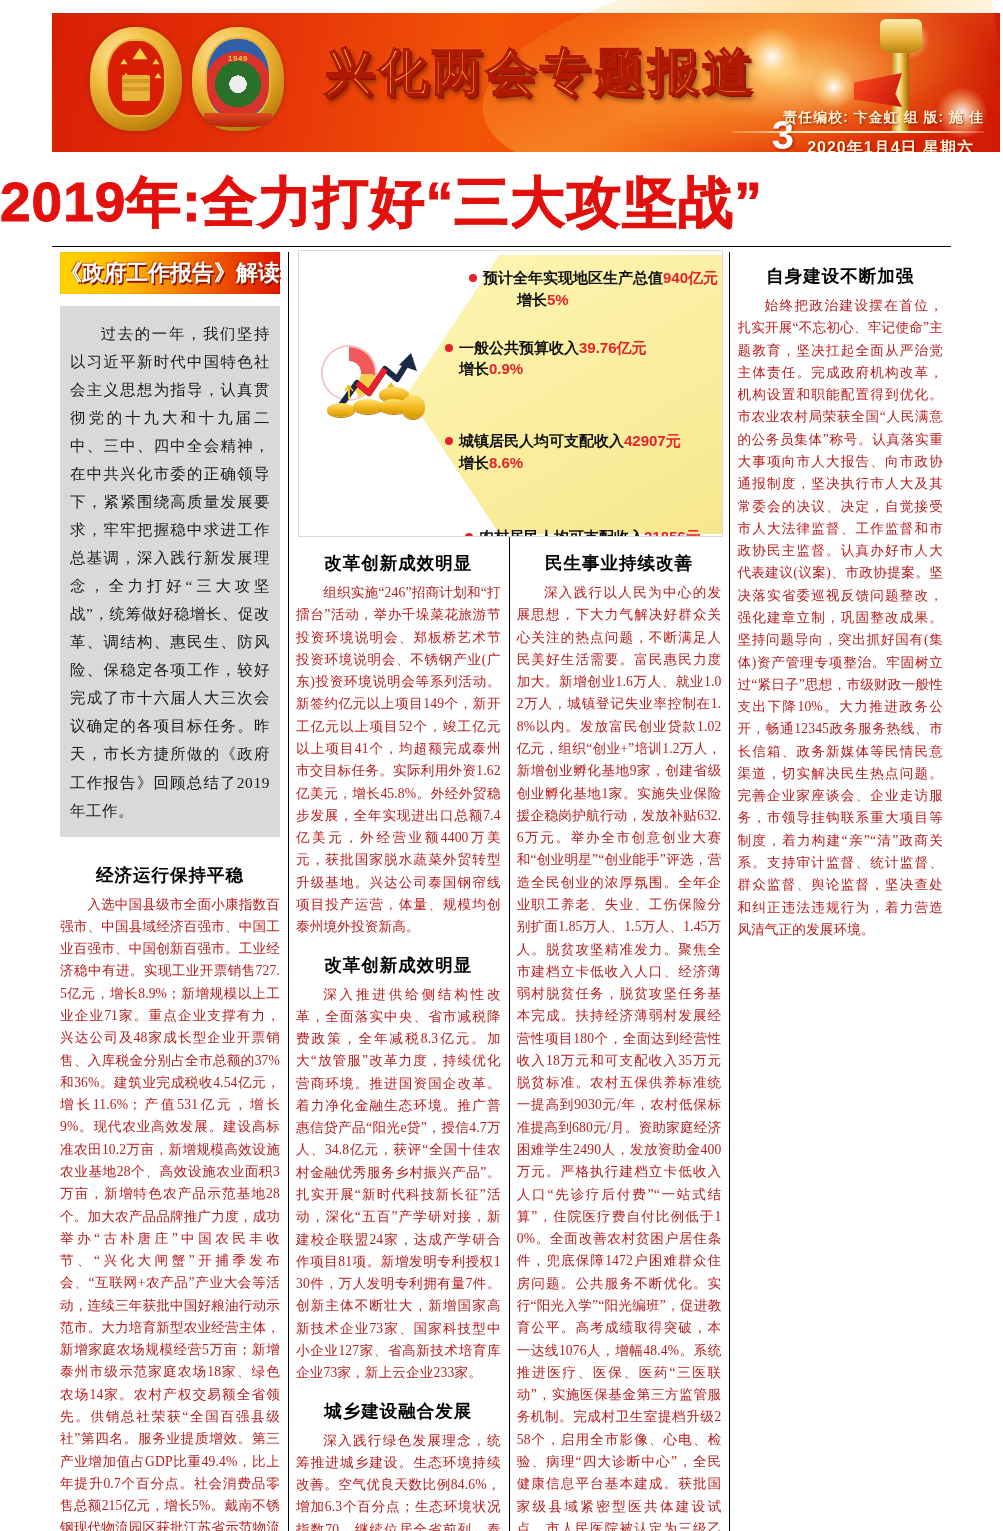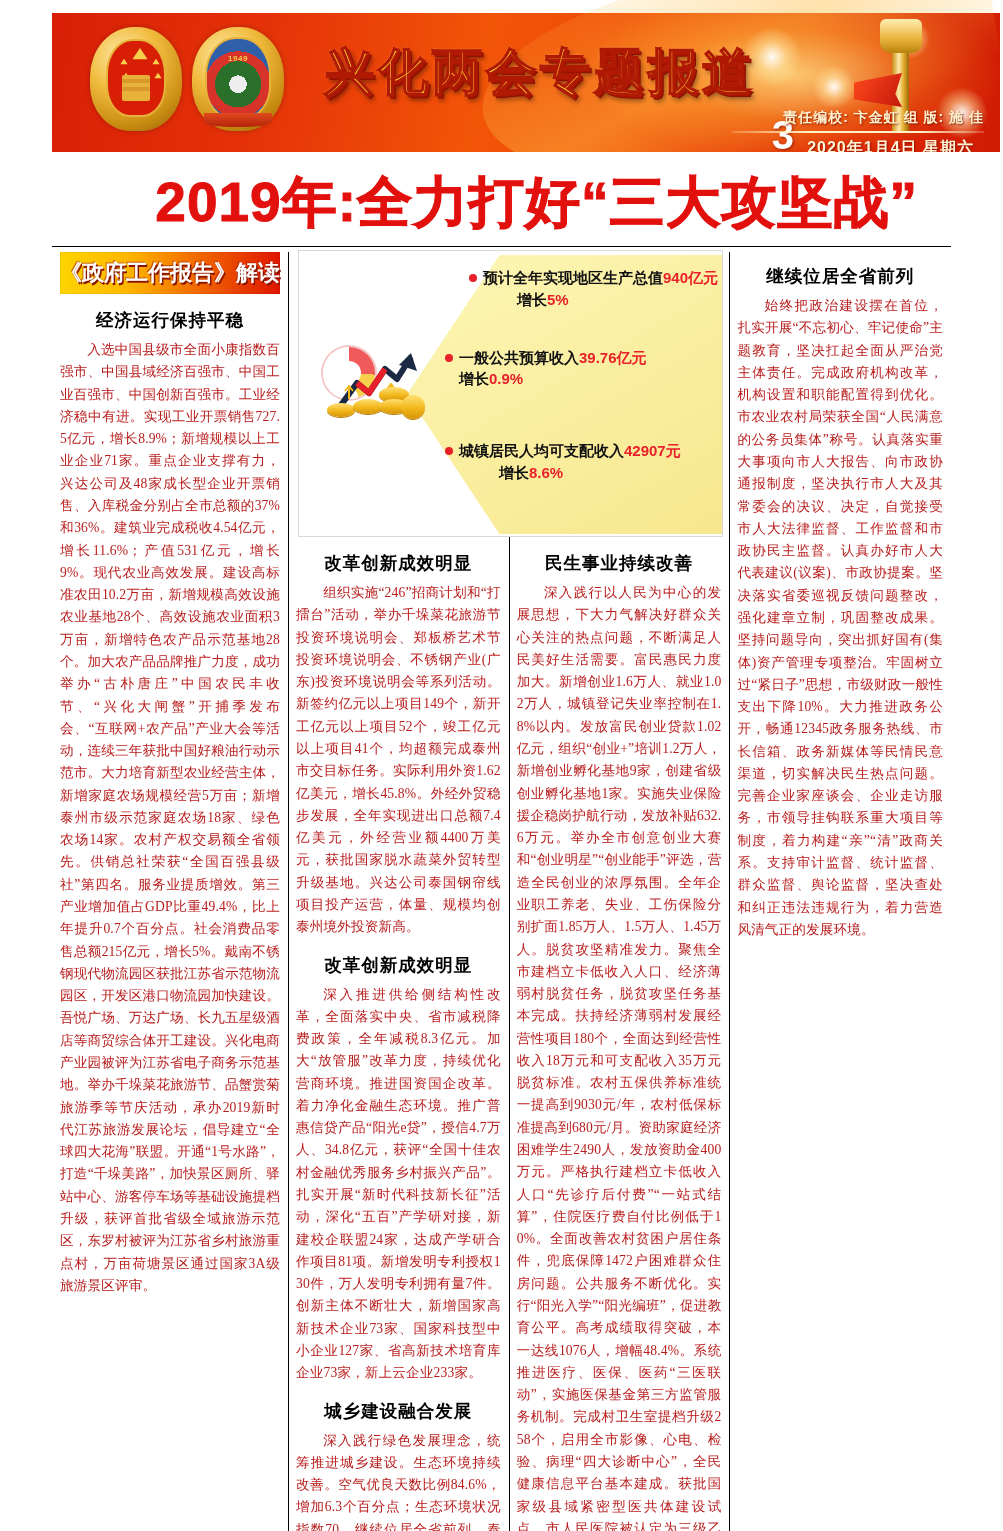--- a/index.html
+++ b/index.html
@@ -167,21 +167,21 @@
     font-size: 16px; font-weight: bold; color: #fff6d8;
     letter-spacing: 1px;
     text-shadow: 1px 1px 2px rgba(120,10,0,.8);
     white-space: nowrap;
   }
 
   
   .headline-wrap {
     width: 918px;
     padding: 14px 0 10px 0;
-    text-align: right;
+    text-align: left;
   }
   .headline {
     display: inline-block;
     font-family: "Liberation Sans", "DejaVu Sans", sans-serif;
     font-size: 55px;
     font-weight: bold;
     color: #e2110d;
     letter-spacing: 1px;
     -webkit-text-stroke: 1px #e2110d;
     white-space: nowrap;
@@ -339,21 +339,21 @@
   .info-line {
     font-family: "Liberation Sans", "DejaVu Sans", sans-serif;
     font-size: 15px;
     font-weight: bold;
     color: #111;
     line-height: 1.45;
     white-space: nowrap;
   }
   .info-line .num { color: #e8202a; }
   .info-line.sub { padding-left: 14px; }
-  .info-item.it1 { margin-left: 24px; margin-bottom: 36px; }
+  .info-item.it1 { margin-left: 24px; margin-bottom: 26px; }
   .info-item.it2 { margin-left: 0px; margin-bottom: 50px; }
   .info-item.it3 { margin-left: 0px; margin-bottom: 52px; }
   .info-item.it4 { margin-left: 20px; margin-bottom: 0; }
   .info-item.it1 .info-line.sub { padding-left: 34px; }
   .spacer-info { height: 287px; }
 </style>
 </head>
 <body>
 
 <div class="masthead">
@@ -446,41 +446,44 @@
         <div class="info-line sub" style="padding-left:0;">
           <span>增长</span><span class="num">0.9%</span>
         </div>
       </div>
 
       <div class="info-item it3">
         <span class="dot"></span>
         <div class="info-line">
           <span>城镇居民人均可支配收入</span><span class="num">42907元</span>
         </div>
-        <div class="info-line sub" style="padding-left:0;margin-left:40px;">
+        <div class="info-line sub" style="padding-left:0;">
           <span>增长</span><span class="num">8.6%</span>
         </div>
       </div>
 
       <div class="info-item it4">
         <span class="dot"></span>
         <div class="info-line">
           <span>农村居民人均可支配收入</span><span class="num">21856元</span>
         </div>
 
       </div>
     </div>
   </div>
 
   <div class="cols">
 
     <div class="col col-1">
       <div class="label-box">
         <span class="label-box-text">《政府工作报告》解读</span>
       </div>
+      <div class="lead-panel">
+        <div class="lead-text">过去的一年，我们坚持以习近平新时代中国特色社会主义思想为指导，认真贯彻党的十九大和十九届二中、三中、四中全会精神，在中共兴化市委的正确领导下，紧紧围绕高质量发展要求，牢牢把握稳中求进工作总基调，深入践行新发展理念，全力打好“三大攻坚战”，统筹做好稳增长、促改革、调结构、惠民生、防风险、保稳定各项工作，较好完成了市十六届人大三次会议确定的各项目标任务。昨天，市长方捷所做的《政府工作报告》回顾总结了2019年工作。</div>
+      </div>
 
       <div class="sec-head">经济运行保持平稳</div>
       <p class="body-p">入选中国县级市全面小康指数百强市、中国县域经济百强市、中国工业百强市、中国创新百强市。工业经济稳中有进。实现工业开票销售727.5亿元，增长8.9%；新增规模以上工业企业71家。重点企业支撑有力，兴达公司及48家成长型企业开票销售、入库税金分别占全市总额的37%和36%。建筑业完成税收4.54亿元，增长11.6%；产值531亿元，增长9%。现代农业高效发展。建设高标准农田10.2万亩，新增规模高效设施农业基地28个、高效设施农业面积3万亩，新增特色农产品示范基地28个。加大农产品品牌推广力度，成功举办“古朴唐庄”中国农民丰收节、“兴化大闸蟹”开捕季发布会、“互联网+农产品”产业大会等活动，连续三年获批中国好粮油行动示范市。大力培育新型农业经营主体，新增家庭农场规模经营5万亩；新增泰州市级示范家庭农场18家、绿色农场14家。农村产权交易额全省领先。供销总社荣获“全国百强县级社”第四名。服务业提质增效。第三产业增加值占GDP比重49.4%，比上年提升0.7个百分点。社会消费品零售总额215亿元，增长5%。戴南不锈钢现代物流园区获批江苏省示范物流园区，开发区港口物流园加快建设。吾悦广场、万达广场、长九五星级酒店等商贸综合体开工建设。兴化电商产业园被评为江苏省电子商务示范基地。举办千垛菜花旅游节、品蟹赏菊旅游季等节庆活动，承办2019新时代江苏旅游发展论坛，倡导建立“全球四大花海”联盟。开通“1号水路”，打造“千垛美路”，加快景区厕所、驿站中心、游客停车场等基础设施提档升级，获评首批省级全域旅游示范区，东罗村被评为江苏省乡村旅游重点村，万亩荷塘景区通过国家3A级旅游景区评审。</p>
 
     </div>
 
     <div class="col col-2">
       <div class="spacer-info"></div>
       <div class="sec-head">改革创新成效明显</div>
       <p class="body-p">组织实施“246”招商计划和“打擂台”活动，举办千垛菜花旅游节投资环境说明会、郑板桥艺术节投资环境说明会、不锈钢产业(广东)投资环境说明会等系列活动。新签约亿元以上项目149个，新开工亿元以上项目52个，竣工亿元以上项目41个，均超额完成泰州市交目标任务。实际利用外资1.62亿美元，增长45.8%。外经外贸稳步发展，全年实现进出口总额7.4亿美元，外经营业额4400万美元，获批国家脱水蔬菜外贸转型升级基地。兴达公司泰国钢帘线项目投产运营，体量、规模均创泰州境外投资新高。</p>
@@ -492,19 +495,19 @@
       <p class="body-p">深入践行绿色发展理念，统筹推进城乡建设。生态环境持续改善。空气优良天数比例84.6%，增加6.3个百分点；生态环境状况指数70，继续位居全省前列、泰州第一。全面向环境污染宣战，着力解决突出环境问题。强化环境安全保障，承办全省突发环境事件示范应急演练。对17个乡镇开展环保体检，全面排查环境问题。10个乡镇获批省级生态文明建设示范乡镇。新增成片造林1.55万亩，恢复湿地2160亩，创建12个省级绿美乡村，新增1个自然湿地保护小区。推进农业面源污染治理，推广测土配方施肥221.8万亩次，秸秆还田130万亩。开展畜禽养殖污染治理工作“回头看”专项行动。严格落实河长制，开展河湖“两违”专项整治百日赛，拆除违法建筑1600余处。实施“135”河道治理工程，示范河道实现市、镇、村三级全覆盖。启动里下河洼地治理项目，陈堡草荡、平旺湖、洋汊荡、蜈蚣湖退圩还湖工程加快推进。功能品质不断提升。实施六大类56项城建项目，加快完善城市路网、配套地下管网、提升公园绿化。开工建设长江引水工程，同步实施卤汀河备用水源项目。住房保障力度进一步加大，实施棚户区改造20.4万平方米，竣工交付安置房680套、8.6万平方米。着力解决城区停车难题。国有化重组市公交公司，新购公交车248辆，实现城乡客运一体化运营。扎实开展生活垃圾分类试点工作，“大棚房”专项整治及违建别墅专项清理行动。奋力攻坚垃圾围城扫尾，18个房屋征收项目实现扫尾清零。加705%强河湖管控违工作力度。实施生活垃圾分类收集点4个、村153个、示范小区20个，城乡生活垃圾无害化处理率达100%。生活垃圾焚烧项目并网发电，完成飞灰应急中转库及餐厨废弃物处理设施建设，启动飞灰填埋库和城区建筑垃圾资源化利用项目。基础设施更加完善。构建综合交通体系，阜兴泰高速建湖至兴化段加快推进，建成310县道、301县道沙沟西段、戴南园区大道东延工程，完成通扬线航道整治。新改建农村公路120公里、桥梁180座。长安北路建成通车，获评全国“最具乡愁的路”。持续改善农村人居环境，推进“128”示范工程。推进特色田园乡村建设，试点村数量全省第二、泰州第一。继续实施农村防洪排涝能力提升四年行动计划。</p>
     </div>
 
     <div class="col col-3">
       <div class="spacer-info"></div>
       <div class="sec-head">民生事业持续改善</div>
       <p class="body-p">深入践行以人民为中心的发展思想，下大力气解决好群众关心关注的热点问题，不断满足人民美好生活需要。富民惠民力度加大。新增创业1.6万人、就业1.02万人，城镇登记失业率控制在1.8%以内。发放富民创业贷款1.02亿元，组织“创业+”培训1.2万人，新增创业孵化基地9家，创建省级创业孵化基地1家。实施失业保险援企稳岗护航行动，发放补贴632.6万元。举办全市创意创业大赛和“创业明星”“创业能手”评选，营造全民创业的浓厚氛围。全年企业职工养老、失业、工伤保险分别扩面1.85万人、1.5万人、1.45万人。脱贫攻坚精准发力。聚焦全市建档立卡低收入人口、经济薄弱村脱贫任务，脱贫攻坚任务基本完成。扶持经济薄弱村发展经营性项目180个，全面达到经营性收入18万元和可支配收入35万元脱贫标准。农村五保供养标准统一提高到9030元/年，农村低保标准提高到680元/月。资助家庭经济困难学生2490人，发放资助金400万元。严格执行建档立卡低收入人口“先诊疗后付费”“一站式结算”，住院医疗费自付比例低于10%。全面改善农村贫困户居住条件，兜底保障1472户困难群众住房问题。公共服务不断优化。实行“阳光入学”“阳光编班”，促进教育公平。高考成绩取得突破，本一达线1076人，增幅48.4%。系统推进医疗、医保、医药“三医联动”，实施医保基金第三方监管服务机制。完成村卫生室提档升级258个，启用全市影像、心电、检验、病理“四大诊断中心”，全民健康信息平台基本建成。获批国家级县域紧密型医共体建设试点，市人民医院被认定为三级乙等综合医院。提高居家养老服务质量，建成居家养老项目523个。加快国家历史文化名城申报，兴化垛田、蒋庄遗址获批全国重点文物保护单位，新增省级文保单位5处。开展郑板桥艺术书系列活动，出版《兴化文化史稿》。广泛开展全民健身活动，举办国际半程马拉松、国际象棋锦标赛等赛事。成功举办第二十届运动会暨广场舞大赛。社会治理扎实有效。全面压实安全生产责任，全年生产安全事故起数、死亡人数分别下降18%、5.8%，未发生较大及以上生产安全事故。着力化解社会风险隐患，开展安全生产领域专项整治行动，实现全市重大安全隐患动态清零。全力防范化解重大金融风险，依法打击非法集资、网络诈骗、环境污染等违法犯罪行为。深入开展扫黑除恶专项斗争，破获涉黑涉恶案件347起，抓获犯罪嫌疑人619人。严厉打击非法集资、网络诈骗、环境污染等违法犯罪行为。全力保障人民安居乐业。调整优化行政村(社区)规模设置，完成村民委员会换届选举。深入推进全域文明城市创建，常态化开展“四上一巡”活动。加强烟花爆竹燃放管理，城区范围内全面禁放。全面落实双拥优抚政策，保障退役士兵和优抚对象合法权益。新闻、外事、侨务、民族宗教等工作取得新进步。关心、支持、关爱儿童、残疾人、慈善、红十字、关心下一代等工作取得新成绩。</p>
     </div>
 
     <div class="col col-4">
-      <div class="sec-head">继续位居全省前列</div>
+      <div class="sec-head">自身建设不断加强</div>
       <p class="body-p">始终把政治建设摆在首位，扎实开展“不忘初心、牢记使命”主题教育，坚决扛起全面从严治党主体责任。完成政府机构改革，机构设置和职能配置得到优化。市农业农村局荣获全国“人民满意的公务员集体”称号。认真落实重大事项向市人大报告、向市政协通报制度，坚决执行市人大及其常委会的决议、决定，自觉接受市人大法律监督、工作监督和市政协民主监督。认真办好市人大代表建议(议案)、市政协提案。坚决落实省委巡视反馈问题整改，强化建章立制，巩固整改成果。坚持问题导向，突出抓好国有(集体)资产管理专项整治。牢固树立过“紧日子”思想，市级财政一般性支出下降10%。大力推进政务公开，畅通12345政务服务热线、市长信箱、政务新媒体等民情民意渠道，切实解决民生热点问题。完善企业家座谈会、企业走访服务，市领导挂钩联系重大项目等制度，着力构建“亲”“清”政商关系。支持审计监督、统计监督、群众监督、舆论监督，坚决查处和纠正违法违规行为，着力营造风清气正的发展环境。</p>
     </div>
 
   </div>
 
 </div>
 
 </body></html>

